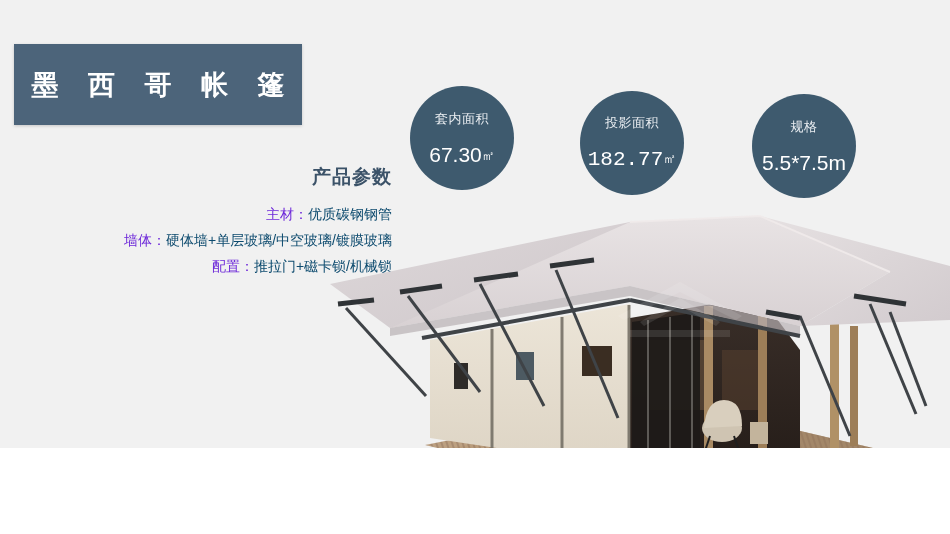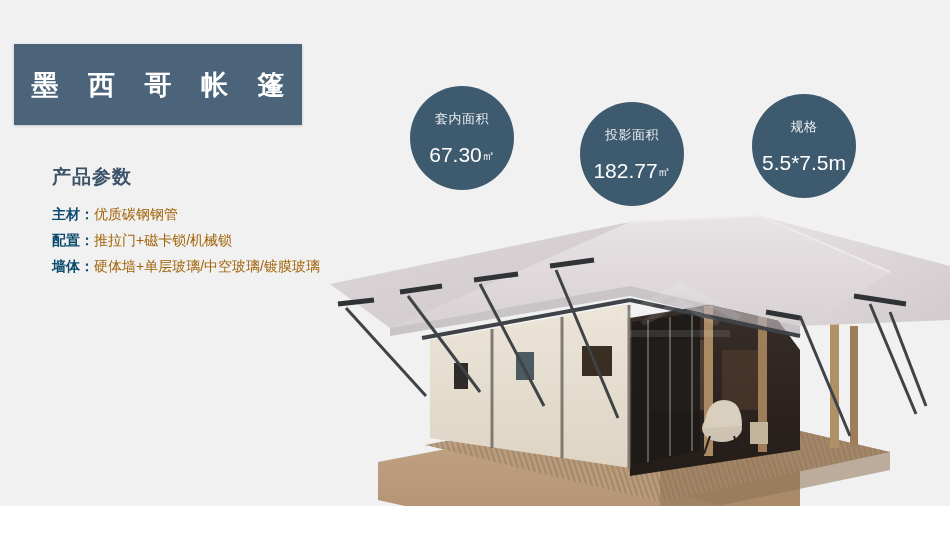--- a/index.html
+++ b/index.html
@@ -11,23 +11,24 @@
   }
 
   body {
     font-family: "Liberation Sans", "DejaVu Sans", sans-serif;
     background: #ffffff;
   }
 
   .page {
     position: relative;
     width: 950px;
-    height: 506px;
+    height: 448px;
     background: #f1f1f1;
     overflow: hidden;
+    text-align: right;
   }
 
   
   .title-banner {
     position: absolute;
     left: 14px;
     top: 44px;
     width: 288px;
     height: 81px;
     background: #4c647a;
@@ -63,25 +64,25 @@
     letter-spacing: 1px;
   }
 
   .param-row {
     font-size: 14px;
     line-height: 26px;
     white-space: nowrap;
     color: #8a8a8a;
   }
   .param-label {
-    font-weight: bold;
+    font-weight: normal;
+    color: #6d28d9;
+  }
+  .param-value {
     color: #0c4a6e;
-  }
-  .param-value {
-    color: #a16207;
   }
 
   .section.specs { margin-top: 20px; }
   .section.specs .section-title { margin-bottom: 10px; }
   .section.specs .param-row { line-height: 26px; }
 
   
   .badges {
     position: absolute;
     left: 410px;
@@ -95,21 +96,21 @@
     height: 104px;
     border-radius: 50%;
     background: #3e5a6e;
     display: flex;
     flex-direction: column;
     align-items: center;
     justify-content: center;
     color: #ffffff;
   }
   .badge-1 { left: 0px;   top: 1px; }
-  .badge-2 { left: 170px; top: 17px; }
+  .badge-2 { left: 170px; top: 6px; font-family: Liberation Mono, monospace; }
   .badge-3 { left: 342px; top: 9px; }
 
   .badge-label {
     font-size: 13px;
     line-height: 1;
     margin-bottom: 19px;
     color: #e9edf1;
     letter-spacing: 0.5px;
   }
   .badge-value {
@@ -155,24 +156,24 @@
 
   <div class="spec-panel">
 
     <div class="section">
       <div class="section-title">产品参数</div>
 
       <div class="param-row">
         <span class="param-label">主材：</span><span class="param-value">优质碳钢钢管</span>
       </div>
       <div class="param-row">
-        <span class="param-label">配置：</span><span class="param-value">推拉门+磁卡锁/机械锁</span>
+        <span class="param-label">墙体：</span><span class="param-value">硬体墙+单层玻璃/中空玻璃/镀膜玻璃</span>
       </div>
       <div class="param-row">
-        <span class="param-label">墙体：</span><span class="param-value">硬体墙+单层玻璃/中空玻璃/镀膜玻璃</span>
+        <span class="param-label">配置：</span><span class="param-value">推拉门+磁卡锁/机械锁</span>
       </div>
     </div>
 
 
   </div>
 
   <div class="badges">
 
     <div class="badge badge-1">
       <div class="badge-label">套内面积</div>

